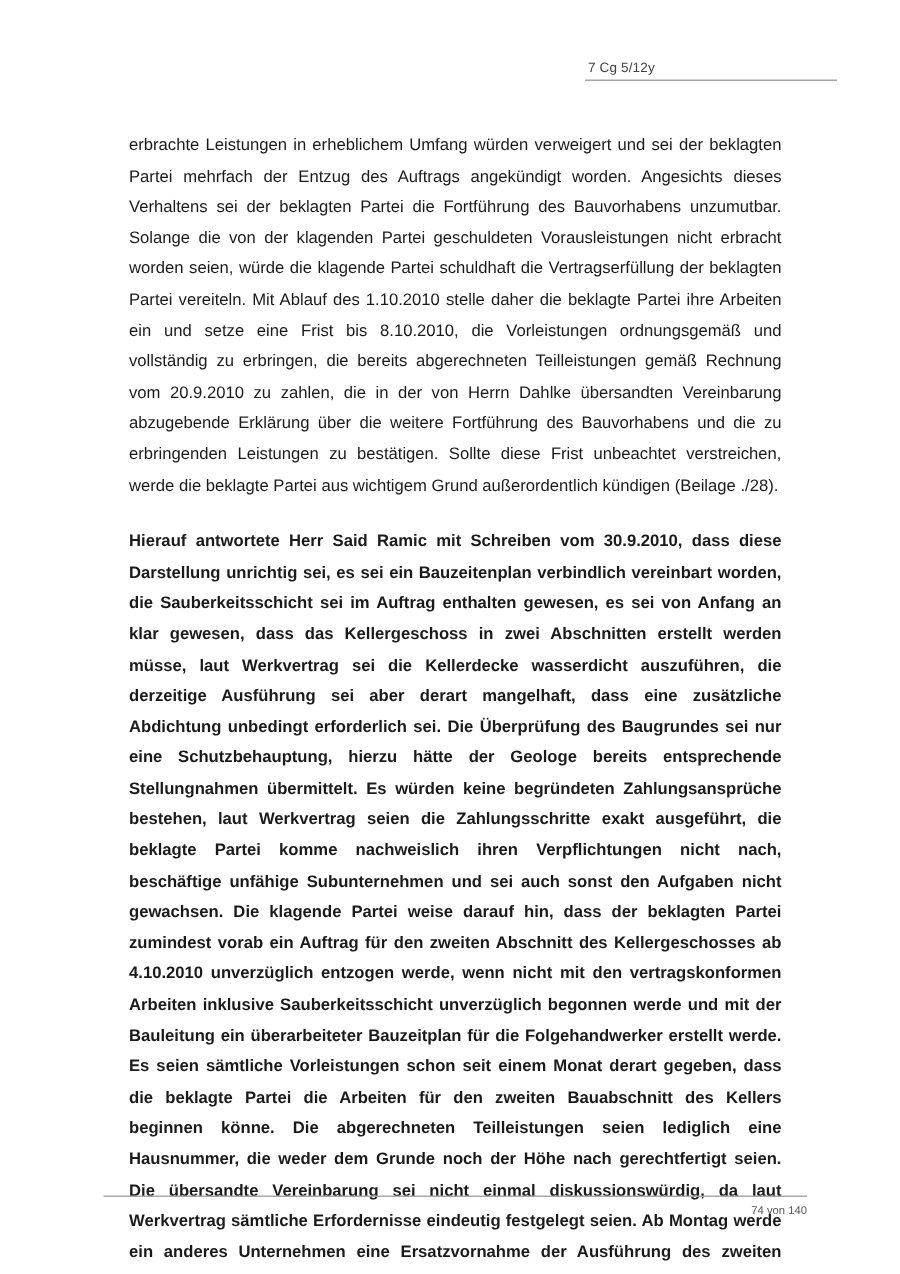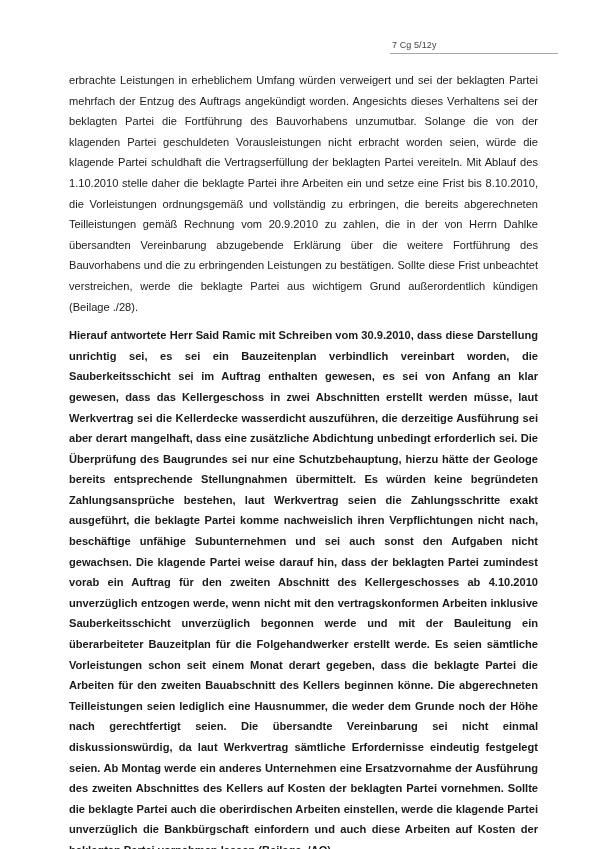--- a/index.html
+++ b/index.html
@@ -11,21 +11,21 @@
   }
   .header-ref {
     font-family: "Liberation Sans", sans-serif; font-size: 9px; color: #444;
     padding-left: 2px; letter-spacing: 0.1px;
   }
   .body {
     position: absolute; left: 69px; top: 70px; width: 469px;
     font-family: "Liberation Sans", sans-serif; font-size: 11.1px; line-height: 20.6px;
     color: #1a1a1a; text-align: justify;
   }
-  .body p { margin: 0; }
+  .body p { margin: 17px; }
   .body p + p { margin-top: 8px; font-weight: bold; }
   .footer {
     position: absolute; left: 69px; top: 797px; width: 469px;
     border-top: 1px solid #a8a8a8;
   }
   .page-number {
     font-family: "Liberation Sans", sans-serif; font-size: 7.5px; color: #555;
     text-align: right; margin-top: 4px;
   }
 </style>
@@ -35,13 +35,16 @@
 <div class="page">
   <div class="header">
     <div class="header-ref">7 Cg 5/12y</div>
   </div>
 
   <div class="body">
     <p>erbrachte Leistungen in erheblichem Umfang würden verweigert und sei der beklagten Partei mehrfach der Entzug des Auftrags angekündigt worden. Angesichts dieses Verhaltens sei der beklagten Partei die Fortführung des Bauvorhabens unzumutbar. Solange die von der klagenden Partei geschuldeten Vorausleistungen nicht erbracht worden seien, würde die klagende Partei schuldhaft die Vertragserfüllung der beklagten Partei vereiteln. Mit Ablauf des 1.10.2010 stelle daher die beklagte Partei ihre Arbeiten ein und setze eine Frist bis 8.10.2010, die Vorleistungen ordnungsgemäß und vollständig zu erbringen, die bereits abgerechneten Teilleistungen gemäß Rechnung vom 20.9.2010 zu zahlen, die in der von Herrn Dahlke übersandten Vereinbarung abzugebende Erklärung über die weitere Fortführung des Bauvorhabens und die zu erbringenden Leistungen zu bestätigen. Sollte diese Frist unbeachtet verstreichen, werde die beklagte Partei aus wichtigem Grund außerordentlich kündigen (Beilage ./28).</p>
     <p>Hierauf antwortete Herr Said Ramic mit Schreiben vom 30.9.2010, dass diese Darstellung unrichtig sei, es sei ein Bauzeitenplan verbindlich vereinbart worden, die Sauberkeitsschicht sei im Auftrag enthalten gewesen, es sei von Anfang an klar gewesen, dass das Kellergeschoss in zwei Abschnitten erstellt werden müsse, laut Werkvertrag sei die Kellerdecke wasserdicht auszuführen, die derzeitige Ausführung sei aber derart mangelhaft, dass eine zusätzliche Abdichtung unbedingt erforderlich sei. Die Überprüfung des Baugrundes sei nur eine Schutzbehauptung, hierzu hätte der Geologe bereits entsprechende Stellungnahmen übermittelt. Es würden keine begründeten Zahlungsansprüche bestehen, laut Werkvertrag seien die Zahlungsschritte exakt ausgeführt, die beklagte Partei komme nachweislich ihren Verpflichtungen nicht nach, beschäftige unfähige Subunternehmen und sei auch sonst den Aufgaben nicht gewachsen. Die klagende Partei weise darauf hin, dass der beklagten Partei zumindest vorab ein Auftrag für den zweiten Abschnitt des Kellergeschosses ab 4.10.2010 unverzüglich entzogen werde, wenn nicht mit den vertragskonformen Arbeiten inklusive Sauberkeitsschicht unverzüglich begonnen werde und mit der Bauleitung ein überarbeiteter Bauzeitplan für die Folgehandwerker erstellt werde. Es seien sämtliche Vorleistungen schon seit einem Monat derart gegeben, dass die beklagte Partei die Arbeiten für den zweiten Bauabschnitt des Kellers beginnen könne. Die abgerechneten Teilleistungen seien lediglich eine Hausnummer, die weder dem Grunde noch der Höhe nach gerechtfertigt seien. Die übersandte Vereinbarung sei nicht einmal diskussionswürdig, da laut Werkvertrag sämtliche Erfordernisse eindeutig festgelegt seien. Ab Montag werde ein anderes Unternehmen eine Ersatzvornahme der Ausführung des zweiten Abschnittes des Kellers auf Kosten der beklagten Partei vornehmen. Sollte die beklagte Partei auch die oberirdischen Arbeiten einstellen, werde die klagende Partei unverzüglich die Bankbürgschaft einfordern und auch diese Arbeiten auf Kosten der beklagten Partei vornehmen lassen (Beilage ./AQ).</p>
   </div>
 
+  <div class="footer">
+    <div class="page-number">74 von 140</div>
+  </div>
 </div>
 
 </body></html>

